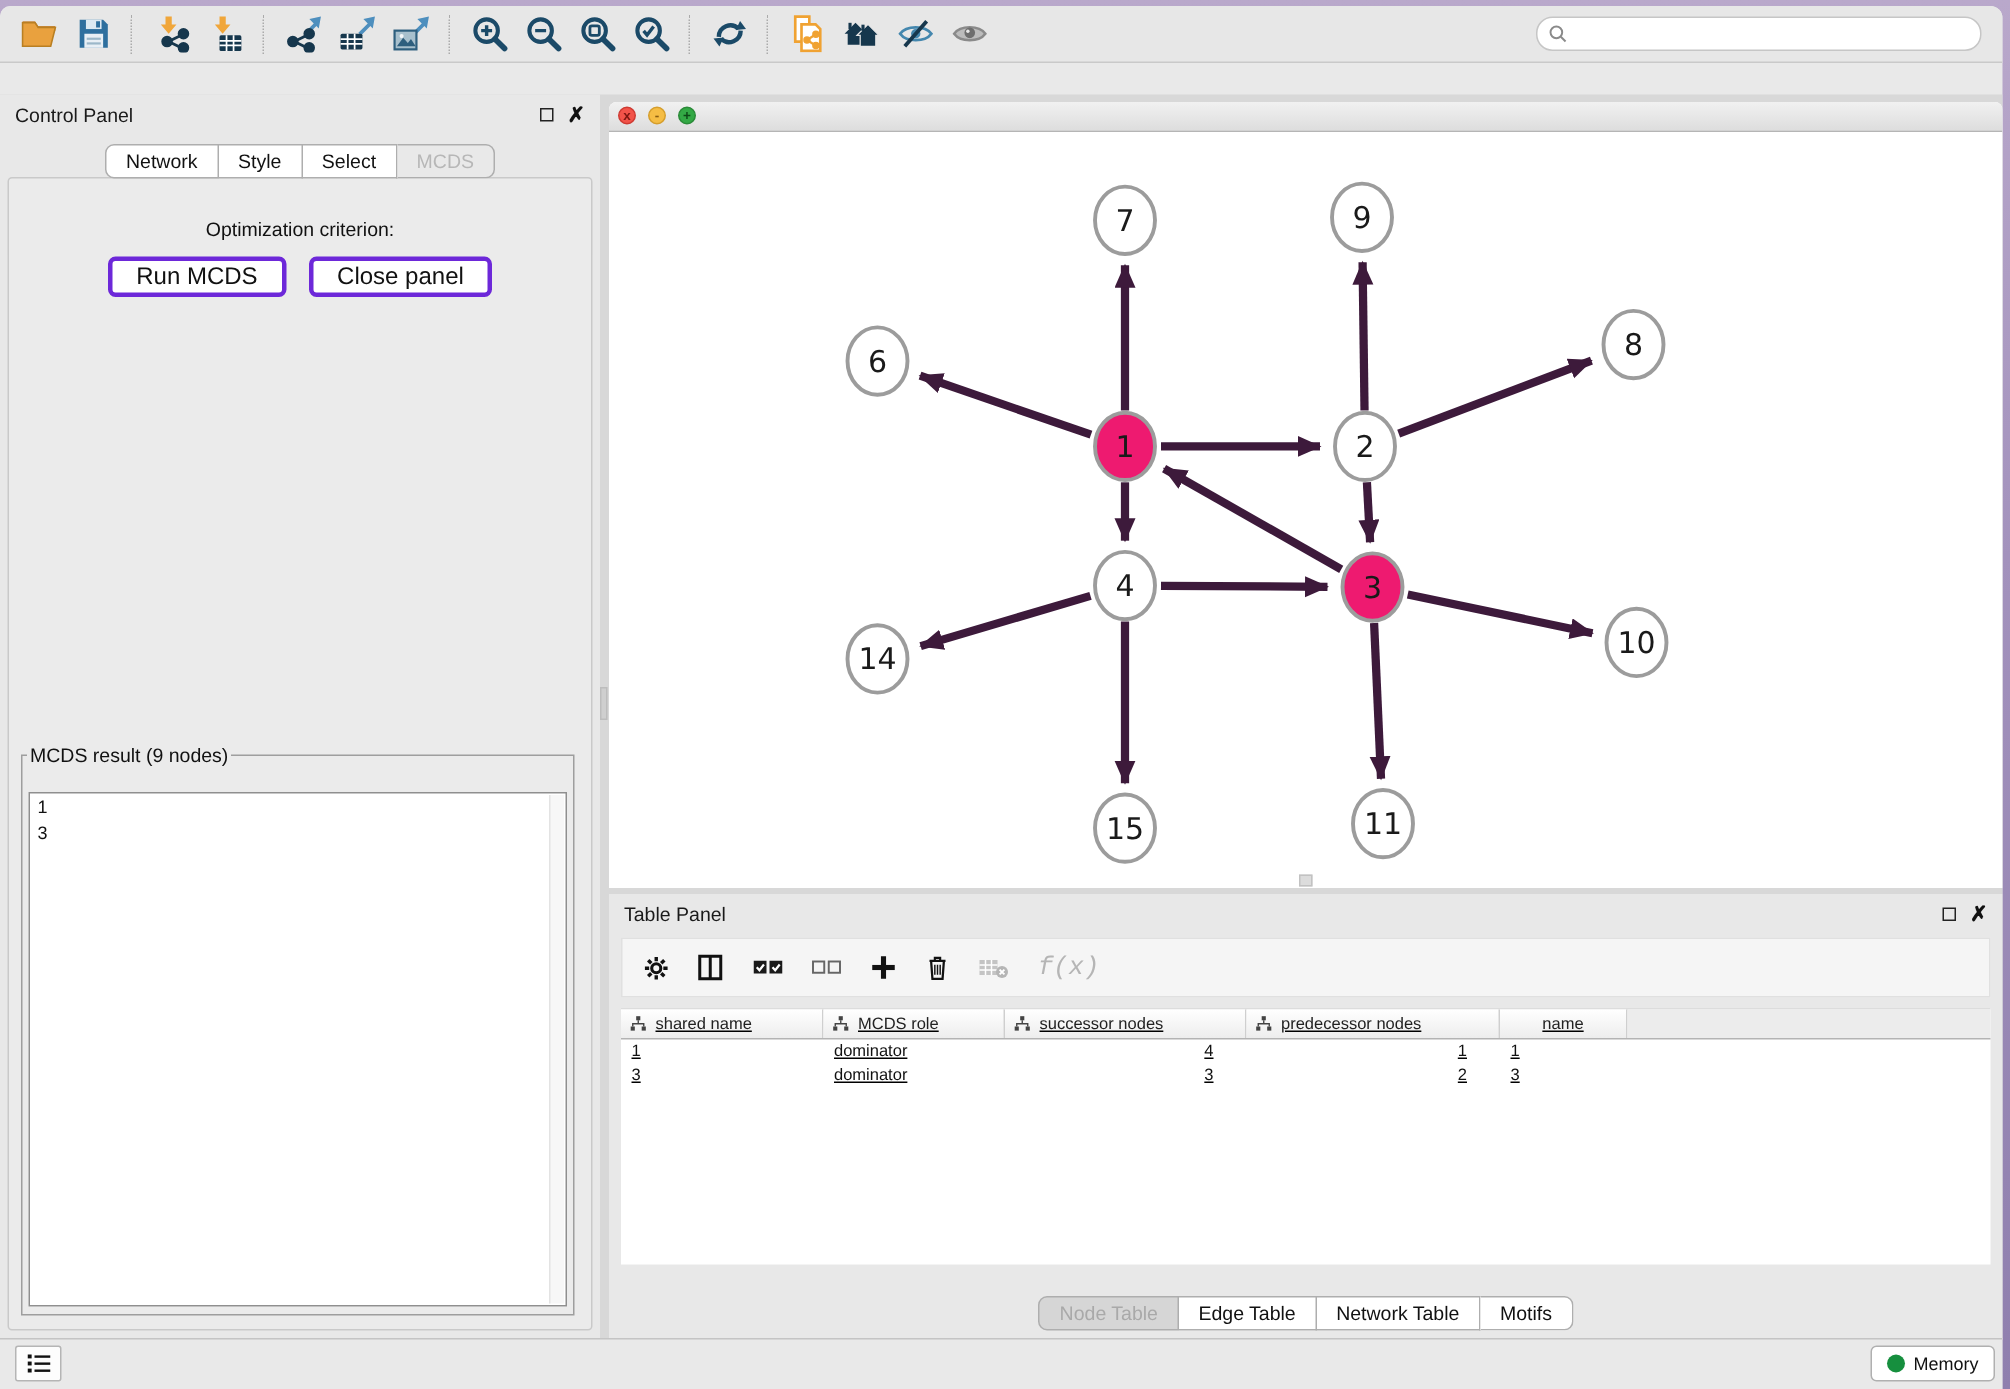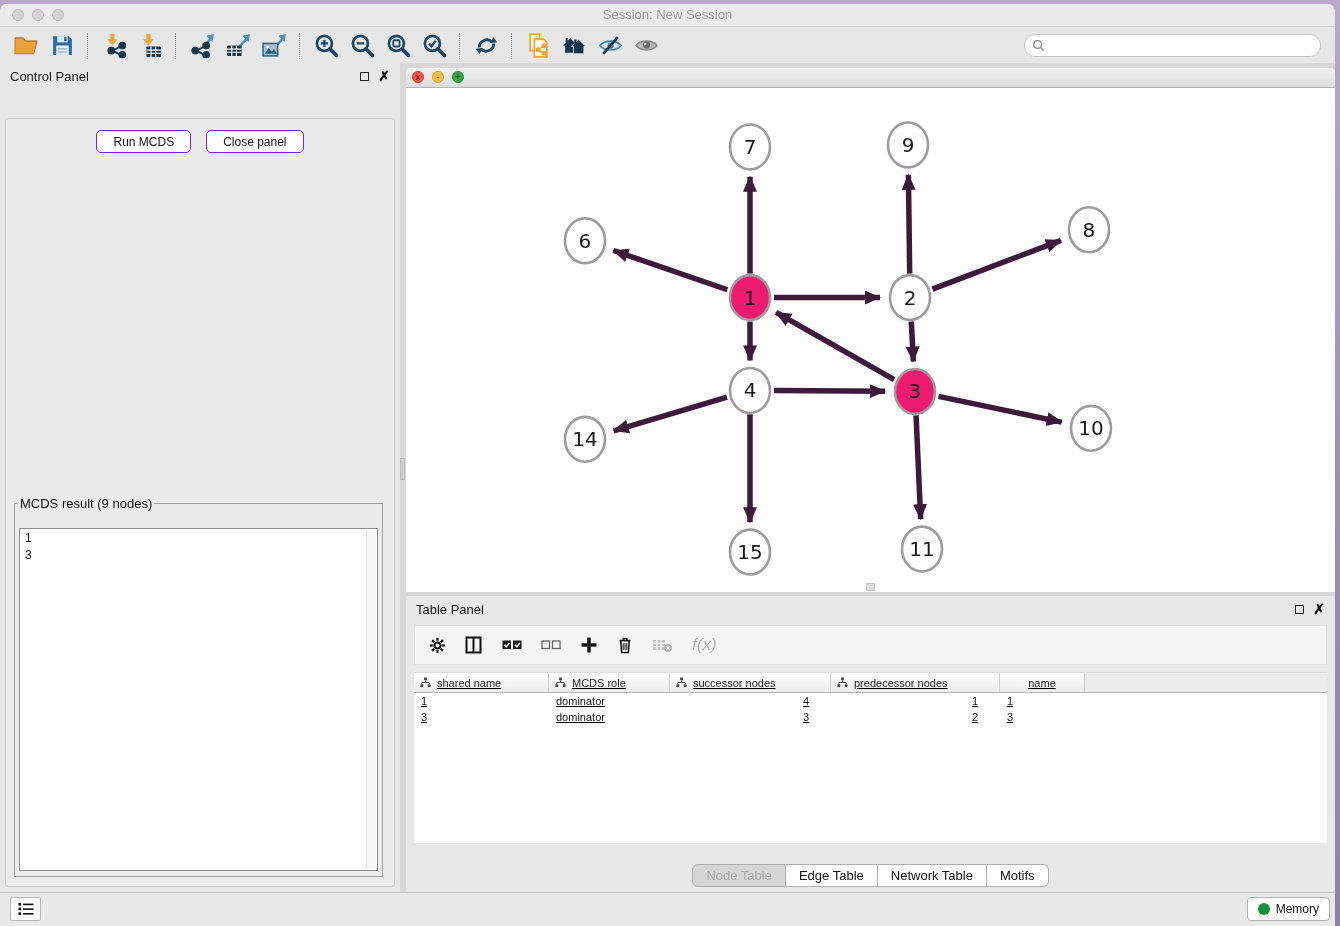--- a/index.html
+++ b/index.html
@@ -38,21 +38,21 @@
   .tab.activegrey{background:#d6d6d6;color:#a9a9a9;}
   .cp-content{position:absolute;left:5px;right:5px;top:55px;bottom:6px;background:#ebebeb;border:1px solid #c9c9c9;border-radius:3px;}
   .opt-label{margin-top:26px;text-align:center;font-size:13px;color:#111;}
   .selectbox{margin:9px auto 0;width:308px;height:21px;background:#fff;border:1px solid #b3b3b3;border-radius:5px;
     display:flex;align-items:center;font-size:13px;color:#111;padding-left:11px;box-sizing:border-box;position:relative;}
   .stepper{position:absolute;right:6px;top:2px;display:flex;flex-direction:column;gap:2px;}
   .stepper i{width:0;height:0;border-left:4px solid transparent;border-right:4px solid transparent;display:block;}
   .stepper .up{border-bottom:5px solid #555;}
   .stepper .dn{border-top:5px solid #555;}
   .btnrow{display:flex;justify-content:center;gap:15px;margin-top:11px;}
-  .macbtn{height:21px;background:#fff;border:1px solid #6d28d9;border-radius:5px;font-size:12px;color:#111;
+  .macbtn{height:21px;background:#fff;border:3px solid #6d28d9;border-radius:5px;font-size:16px;color:#111;
     display:flex;align-items:center;padding:0 16px;font-family:"Liberation Sans",sans-serif;}
   fieldset.result{position:absolute;left:8px;right:11px;top:377px;bottom:9px;border:1px solid #9e9e9e;margin:0;padding:1px;background:#ebebeb;}
   fieldset.result legend{font-size:13px;color:#111;padding:0 2px;margin-left:2px;}
   .result-area{position:absolute;left:4px;right:4px;top:17px;bottom:5px;background:#fff;border:1px solid #8f8f8f;
     font-size:12px;line-height:17px;padding:1px 0 0 5px;color:#111;}
   .result-scroll{position:absolute;right:1px;top:1px;bottom:1px;width:9px;background:#f7f7f7;border-left:1px solid #e3e3e3;}
   
   .rregion{flex:1;margin-left:6px;display:flex;flex-direction:column;position:relative;}
   .netwin{margin-top:5px;height:524px;flex:0 0 auto;background:#fff;border-radius:5px 5px 0 0;display:flex;flex-direction:column;overflow:hidden;}
   .net-titlebar{height:19px;background:linear-gradient(#f1f1f1,#dddddd);border-bottom:1px solid #b5b5b5;position:relative;flex:0 0 auto;}
@@ -63,21 +63,21 @@
   .nl-grn{background:#33a945;border:1px solid #2a8a38;color:#0e4a18;}
   .net-titlebar .title{position:absolute;left:0;right:0;top:2px;text-align:center;font-size:13px;color:#222;}
   .canvas{flex:1;position:relative;background:#fff;}
   .canvas svg{position:absolute;inset:0;}
   .resize-h{position:absolute;bottom:1px;left:calc(50% - 5px);width:9px;height:8px;background:#dcdcdc;border:1px solid #c2c2c2;box-sizing:border-box;}
   .seam-h{position:absolute;left:-6px;top:395px;width:5px;height:22px;background:#cfcfcf;border:1px solid #bdbdbd;box-sizing:border-box;}
   
   .tpanel{margin-top:4px;flex:1;background:#e8e8e8;position:relative;overflow:hidden;}
   .tp-toolbar{margin:3px 8px 0;height:40px;background:#f5f5f5;border:1px solid #e0e0e0;display:flex;align-items:center;gap:19px;padding:0 14px;box-sizing:border-box;}
   .tico{display:flex;align-items:center;justify-content:center;}
-  .fx{font-family:Liberation Sans, sans-serif;font-style:italic;font-size:17px;color:#b5b5b5;}
+  .fx{font-family:Liberation Mono, monospace;font-style:italic;font-size:17px;color:#b5b5b5;}
   .tp-table{margin:7px 8px 0;background:#fff;height:170px;border-top:1px solid #dcdcdc;text-decoration:underline;}
   .thead{display:flex;height:19px;border-bottom:1px solid #b3b3b3;}
   .th{display:flex;align-items:center;gap:6px;padding-left:6px;font-size:11px;color:#222;
       background:linear-gradient(#ffffff,#ededed);border-right:1px solid #cfcfcf;box-sizing:border-box;}
   .th.center{justify-content:center;padding-left:0;}
   .th svg{width:11px;height:11px;flex:0 0 auto;}
   .thfill{flex:1;background:#ececec;}
   .c0{width:135px}.c1{width:121px}.c2{width:161px}.c3{width:169px}.c4{width:85px}
   .trow{display:flex;height:16px;align-items:center;}
   .td{font-size:11px;color:#111;box-sizing:border-box;padding-left:7px;overflow:hidden;white-space:nowrap;}
@@ -90,28 +90,20 @@
   .membtn{position:absolute;right:5px;top:4px;height:24px;background:#fff;border:1px solid #b0b0b0;border-radius:4px;
     display:flex;align-items:center;gap:6px;padding:0 10px;box-sizing:border-box;}
   .memdot{width:12px;height:12px;border-radius:50%;background:#168f3e;}
   .membtn span{font-size:12px;color:#111;}
 </style>
 </head>
 <body>
 
 <div class="app">
 
-  <div class="titlebar">
-    <div class="lights">
-      <div class="light"></div>
-      <div class="light"></div>
-      <div class="light"></div>
-    </div>
-    <div class="title">Session: New Session</div>
-  </div>
 
   <div class="toolbar">
     <div class="tbtn">
       <svg viewBox="0 0 24 24">
         <path d="M1 4h8l2 3h11v3H1z" fill="#c8873a"></path>
         <path d="M1 5h8l2 3h11l-3 12H1z" fill="#e9a13e" stroke="#b97f22" stroke-width="1"></path>
       </svg>
     </div>
     <div class="tbtn">
       <svg viewBox="0 0 24 24">
@@ -256,21 +248,30 @@
   <div class="main">
 
     <div class="cpanel">
       <div class="phead">
         <span class="ptitle">Control Panel</span>
         <span class="picons">
           <span class="float-ic"></span>
           <span class="close-ic">✗</span>
         </span>
       </div>
+      <div class="cp-tabs">
+        <div class="tabgroup">
+          <div class="tab">Network</div>
+          <div class="tab">Style</div>
+          <div class="tab">Select</div>
+          <div class="tab disabled">MCDS</div>
+        </div>
+      </div>
       <div class="cp-content">
+        <div class="opt-label">Optimization criterion:</div>
         <div class="btnrow">
           <div class="macbtn">Run MCDS</div>
           <div class="macbtn">Close panel</div>
         </div>
         <fieldset class="result">
           <legend>MCDS result (9 nodes)</legend>
           <div class="result-area" id="result-lines">
             <div>1</div>
               <div>3</div>
               <div class="result-scroll"></div>

